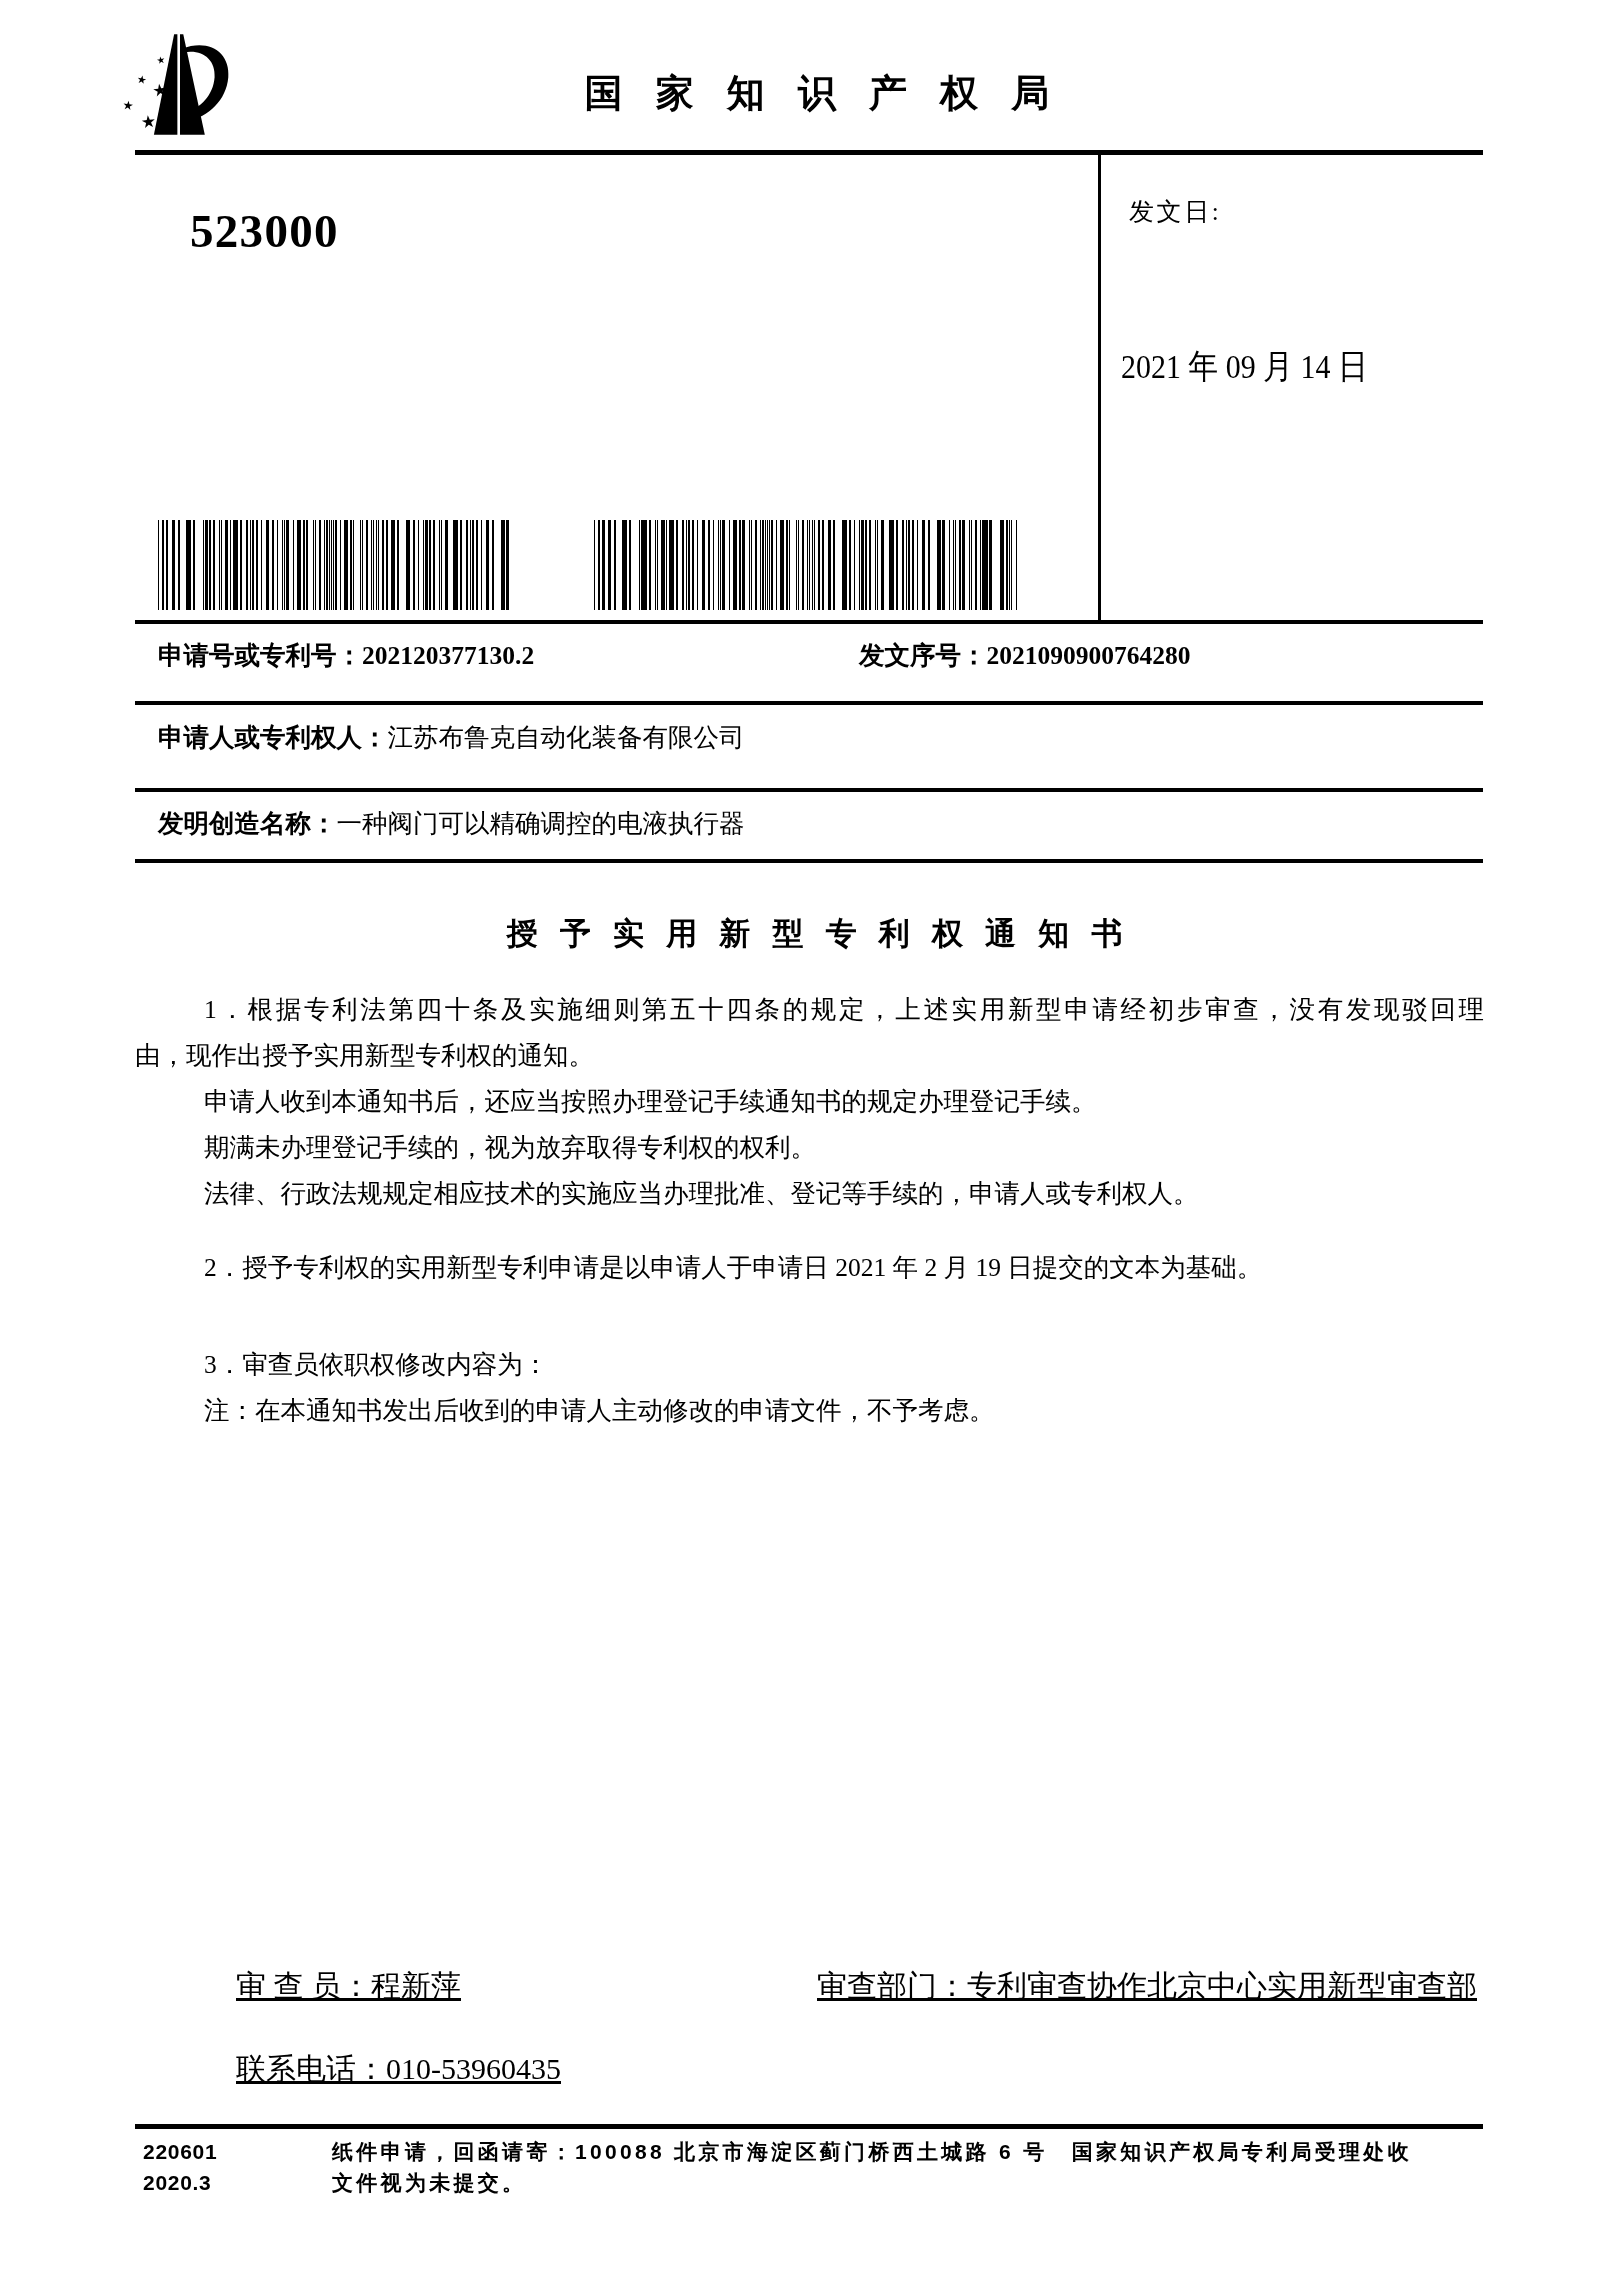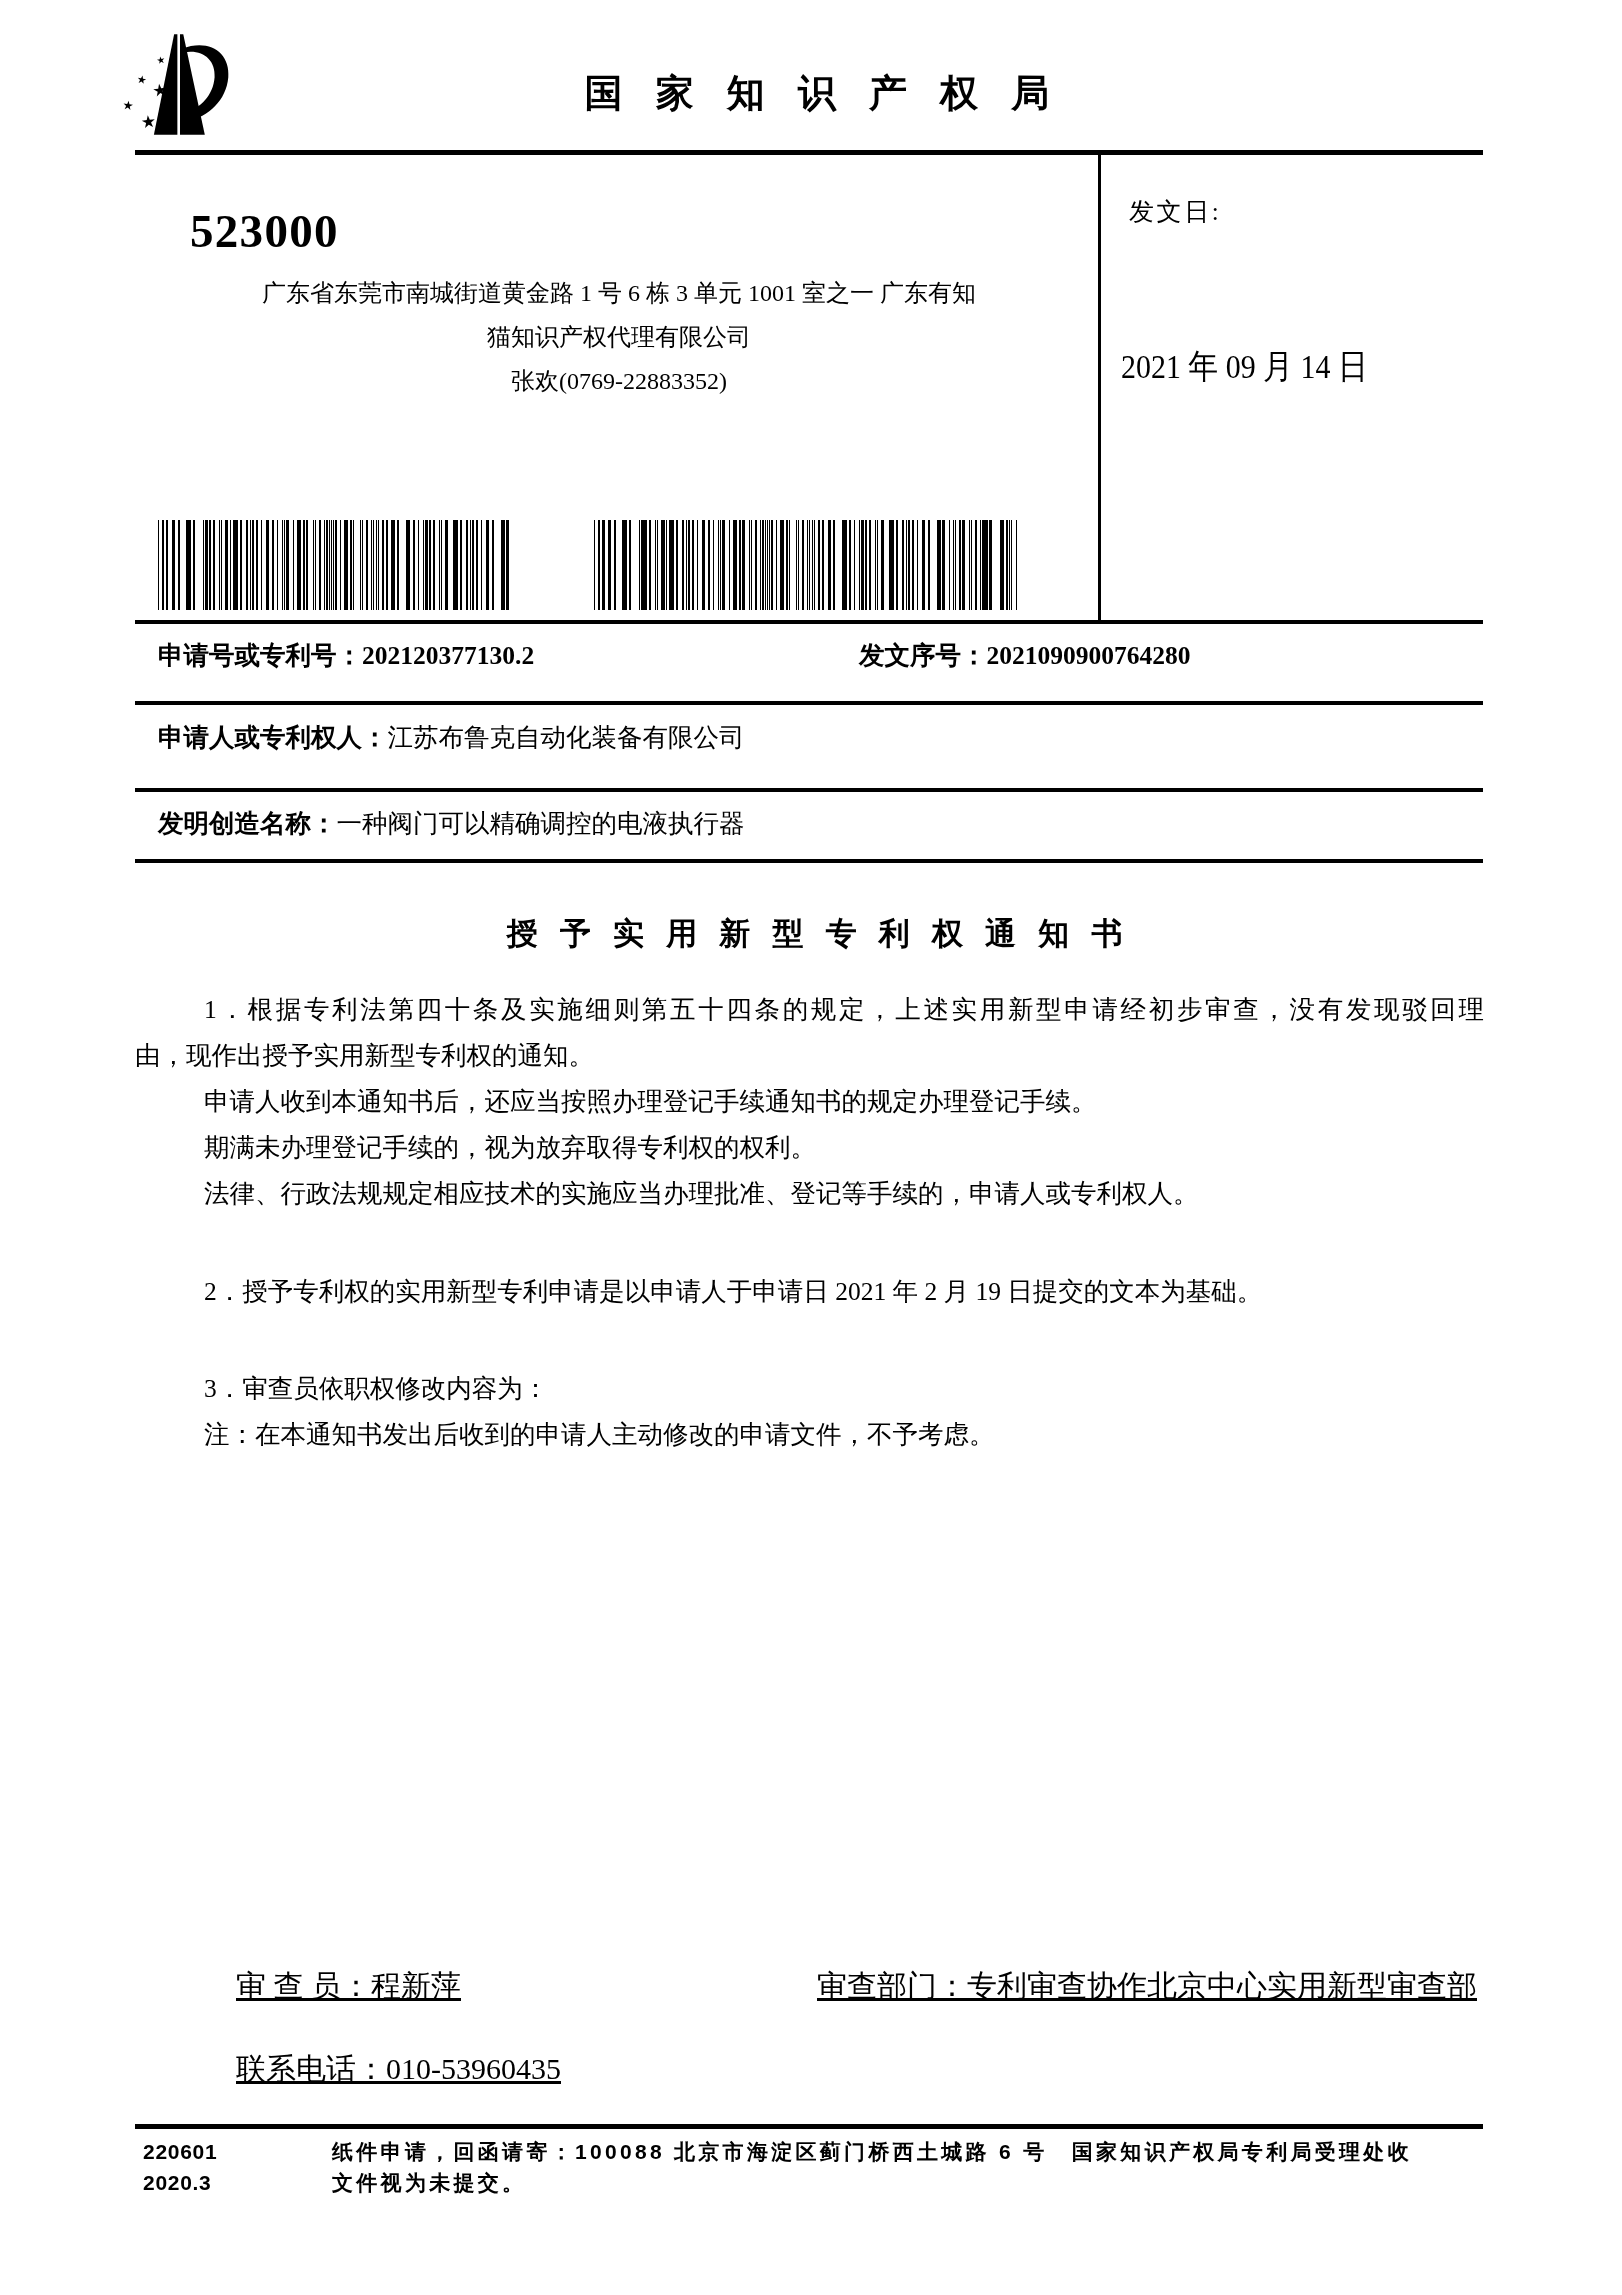--- a/index.html
+++ b/index.html
@@ -42,21 +42,21 @@
   .lbl{font-weight:bold;}
   
   .notice-title{
     left:137px;top:913px;width:1348px;text-align:center;
     font-size:31px;font-weight:bold;letter-spacing:7.2px;padding-left:7.2px;white-space:nowrap;
   }
   .body-text{left:135px;top:987px;width:1349px;font-size:25.5px;line-height:46px;}
   .bl{min-height:46px;}
   .ind{text-indent:69px;}
   .fill{text-align:justify;text-align-last:justify;}
-  .gap1{margin-top:52px;}
+  .gap1{margin-top:28px;}
   .gap2{margin-top:51px;}
   
   .sig{font-size:30px;white-space:nowrap;text-decoration:underline;}
   .sig-examiner{left:236px;top:1966px;}
   .sig-dept{left:817px;top:1966px;}
   .sig-phone{left:236px;top:2049px;}
   
   .rule-footer{left:135px;top:2124px;width:1348px;height:5.2px;}
   .footer{font-family:"Liberation Sans","DejaVu Sans",sans-serif;font-weight:bold;}
   .f-codes{left:143px;top:2136px;font-size:21px;line-height:31px;letter-spacing:0.7px;}
@@ -79,25 +79,20 @@
     <text x="54" y="102" font-size="26" transform="rotate(-8 54 102)">★</text>
     <text x="6" y="120" font-size="19" transform="rotate(8 6 120)">★</text>
     <text x="36" y="150" font-size="26" transform="rotate(-6 36 150)">★</text>
   </svg>
 
   <div class="abs agency-title">国 家 知 识 产 权 局</div>
   <div class="abs rule rule-header"></div>
   <div class="abs vdivider"></div>
 
   <div class="abs postcode">523000</div>
-  <div class="abs address">
-    <div>广东省东莞市南城街道黄金路 1 号 6 栋 3 单元 1001 室之一 广东有知</div>
-    <div>猫知识产权代理有限公司</div>
-    <div>张欢(0769-22883352)</div>
-  </div>
 
   <div class="abs issue-label">发文日:</div>
   <div class="abs issue-date">2021 年 09 月 14 日</div>
 
   <div class="abs barcode barcode-1"></div>
   <div class="abs barcode barcode-2"></div>
 
   <div class="abs rule rule-t1"></div>
   <div class="abs rule rule-t2"></div>
   <div class="abs rule rule-t3"></div>

